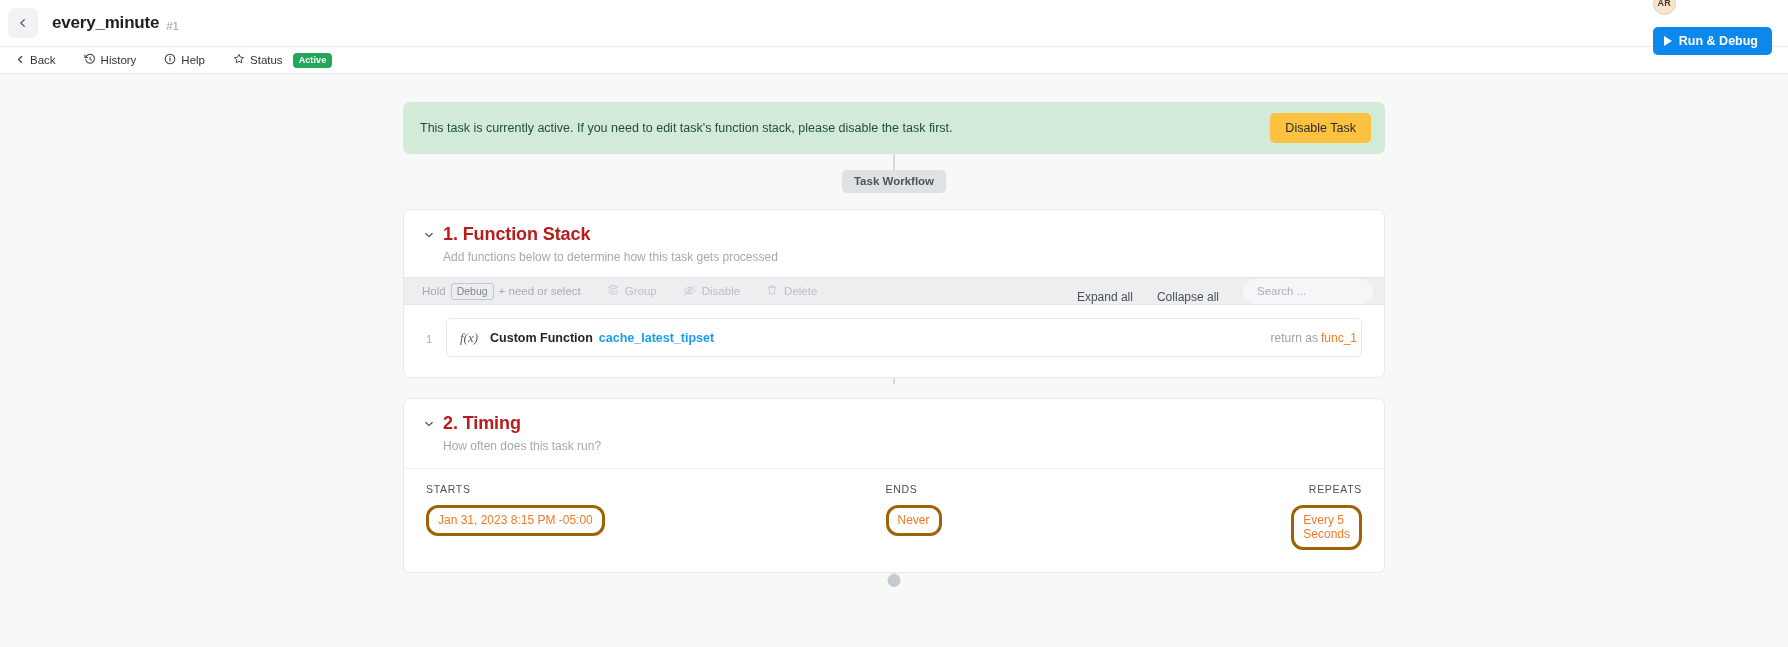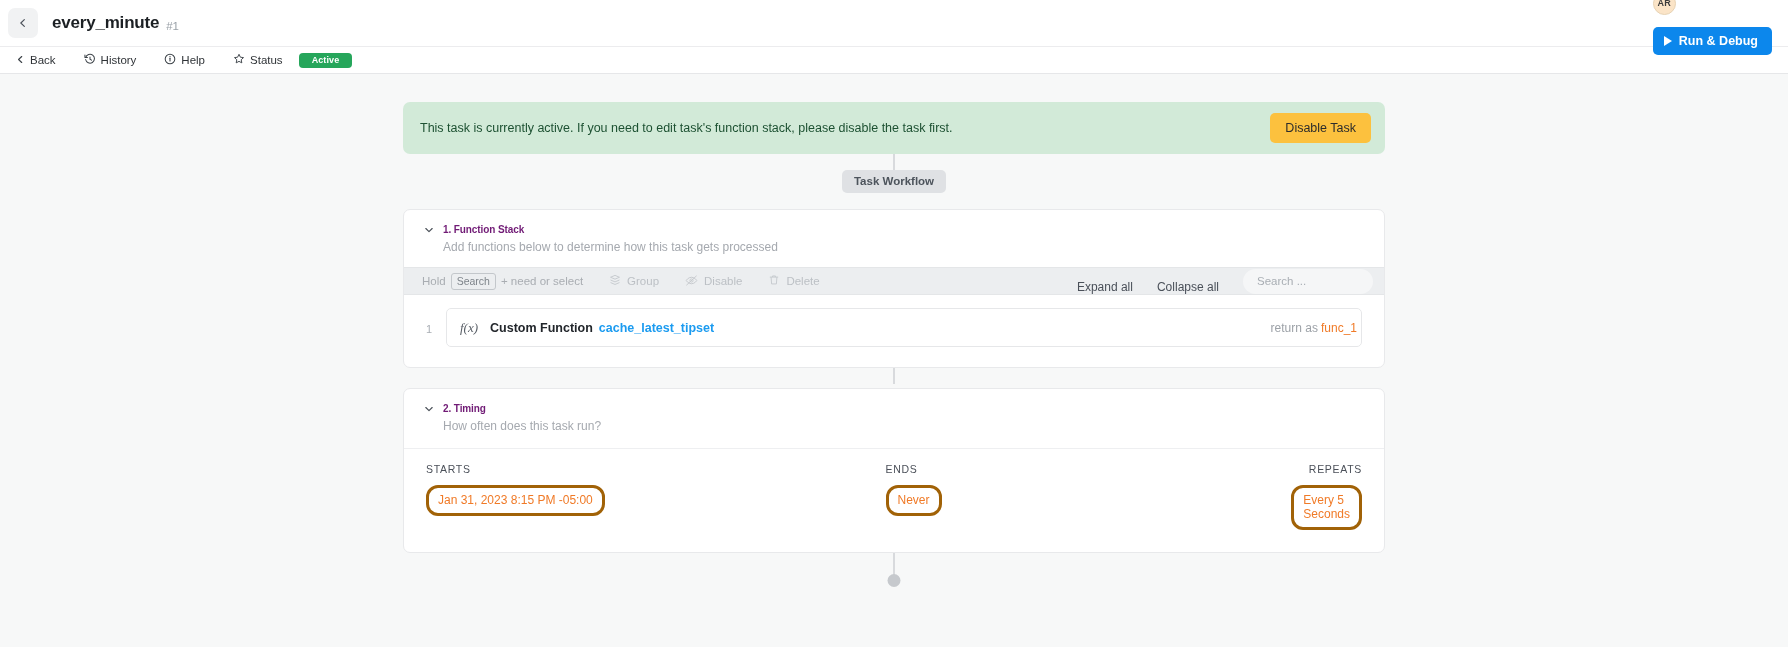--- a/index.html
+++ b/index.html
@@ -101,22 +101,22 @@
     color: #2f3337;
     cursor: pointer;
     font-weight: 500;
   }
   .badge-active {
     background: #26a65b;
     color: #ffffff;
     font-size: 9px;
     font-weight: bold;
     border-radius: 4px;
-    padding: 2px 13px 3px;
-    margin-left: 11px;
+    padding: 2px 6px 3px;
+    margin-left: 5px;
     letter-spacing: 0.1px;
   }
 
   
   .canvas {
     position: relative;
     height: 573px;
     background: #f7f8f8;
   }
   .center-col {
@@ -207,23 +207,23 @@
     padding: 14px 0 13px 20px;
   }
   .card-title-row {
     display: flex; align-items: center; gap: 9px;
   }
   .chev {
     width: 10px; height: 10px;
     display: block;
   }
   .card-title {
-    font-size: 10px;
-    font-weight: bold;
-    color: #701a75;
+    font-size: 18px;
+    font-weight: bold;
+    color: #b91c1c;
     letter-spacing: -0.1px;
   }
   .card-sub {
     font-size: 12px;
     color: #a5a9af;
     margin-top: 5px;
     margin-left: 19px;
   }
 
   
@@ -448,21 +448,21 @@
             </svg>
           </span>
           <span class="card-title">1. Function Stack</span>
         </div>
         <div class="card-sub">Add functions below to determine how this task gets processed</div>
       </div>
 
       <div class="stack-toolbar">
         <span class="hold-text">
           <span>Hold</span>
-          <span class="kbd">Search</span>
+          <span class="kbd">Debug</span>
           <span>+ need or select</span>
         </span>
 
         <span class="tool-btn">
           <span>
             <svg width="12" height="12" viewBox="0 0 14 14" fill="none">
               <path d="M7 1.6l5.2 2.2L7 6 1.8 3.8 7 1.6z" stroke="#c6cace" stroke-width="1.1" stroke-linejoin="round"></path>
               <path d="M1.8 7L7 9.2 12.2 7" stroke="#c6cace" stroke-width="1.1" stroke-linejoin="round"></path>
               <path d="M1.8 10L7 12.2 12.2 10" stroke="#c6cace" stroke-width="1.1" stroke-linejoin="round"></path>
             </svg>

